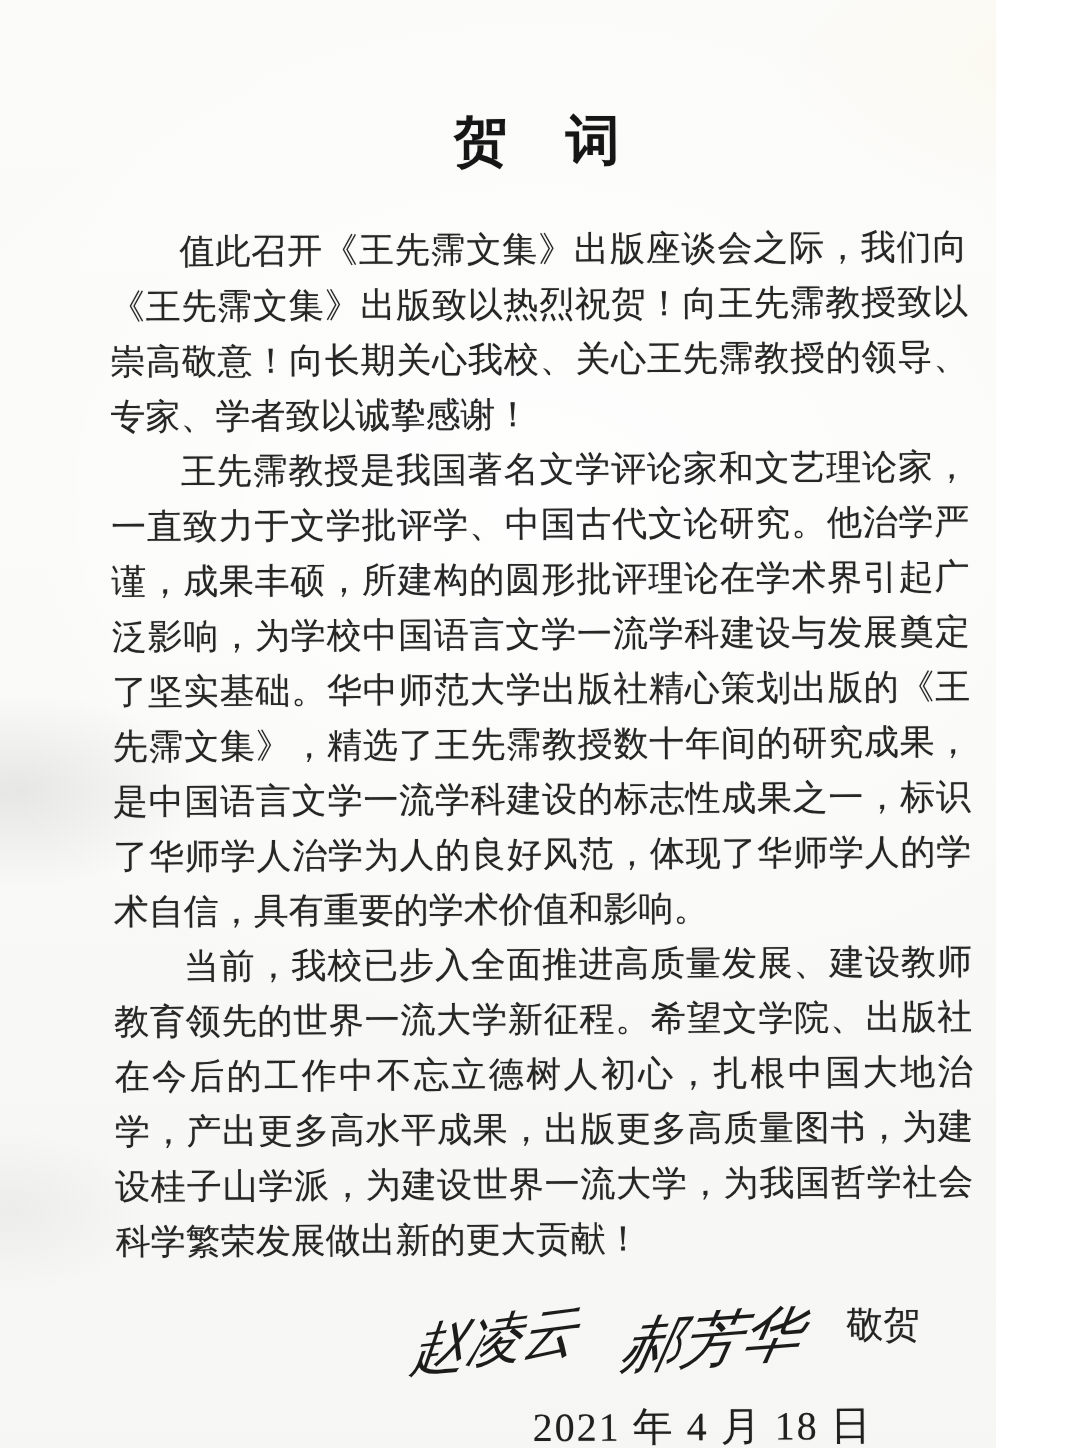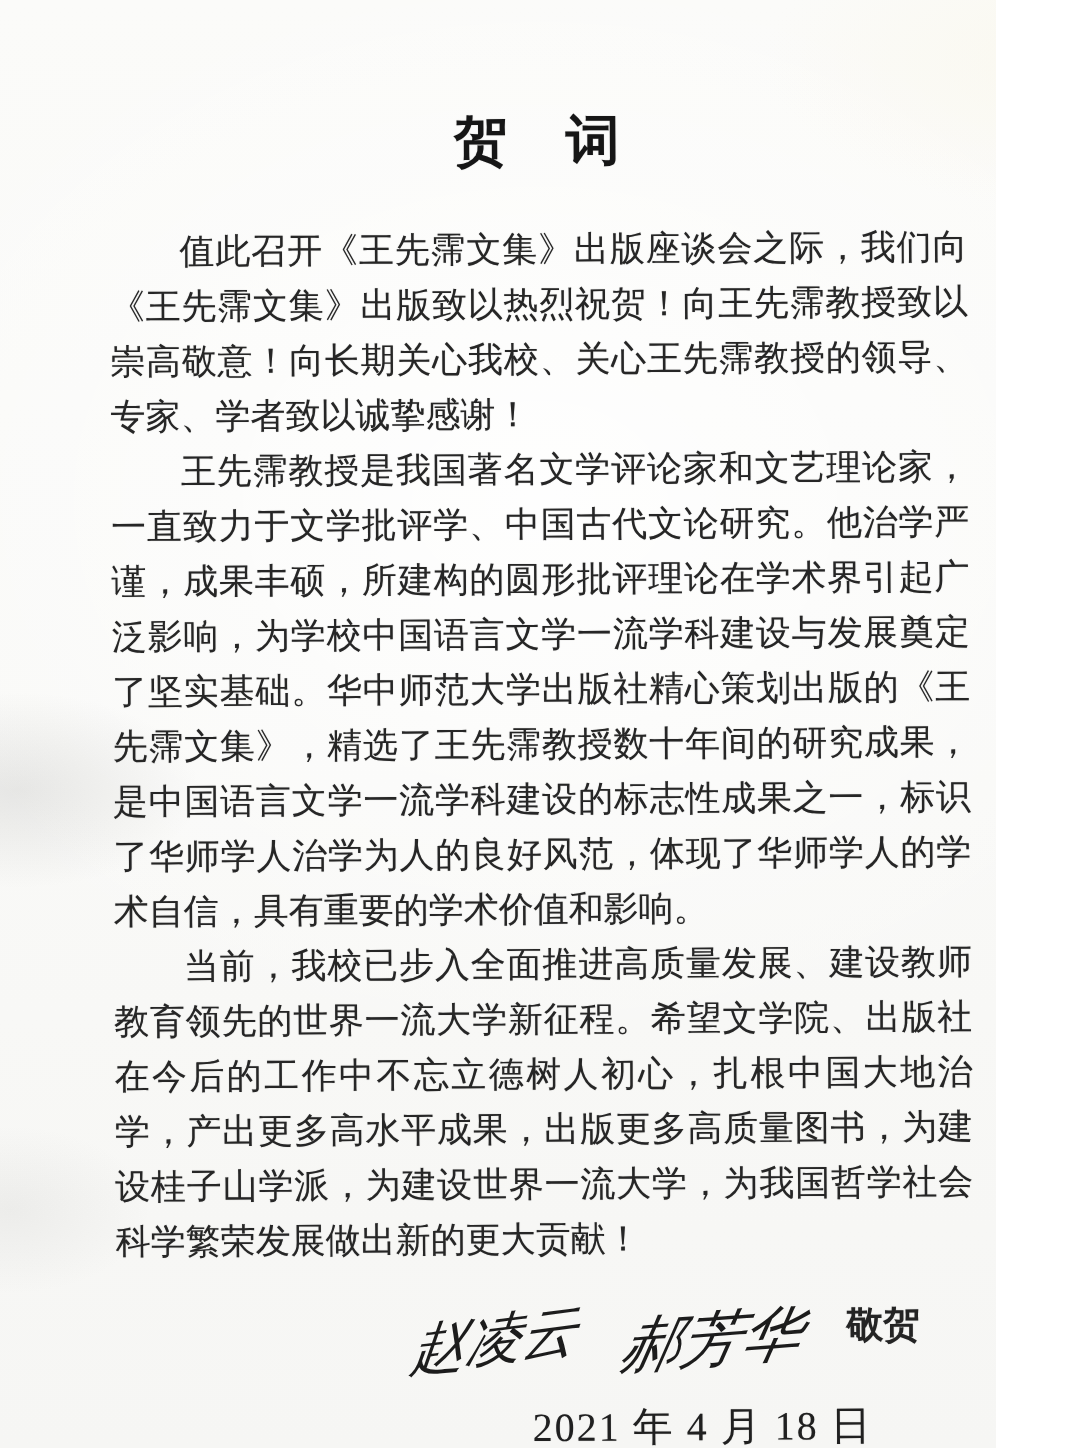--- a/index.html
+++ b/index.html
@@ -77,21 +77,20 @@
     font-size: 60px;
     transform: rotate(-4deg) skewX(-16deg);
   }
   .sig-suffix {
     font-size: 37px;
     font-style: normal;
     color: #242424;
     position: relative;
     top: -14px;
     text-shadow: 0 0 1px rgba(30,30,30,0.35);
-    font-weight: bold;
   }
   .date-line {
     margin-top: 14px;
     text-align: right;
     padding-right: 102px;
     font-size: 40px;
     line-height: 50px;
     color: #202020;
     letter-spacing: 2px;
     text-shadow: 0 0 1px rgba(30,30,30,0.3);

